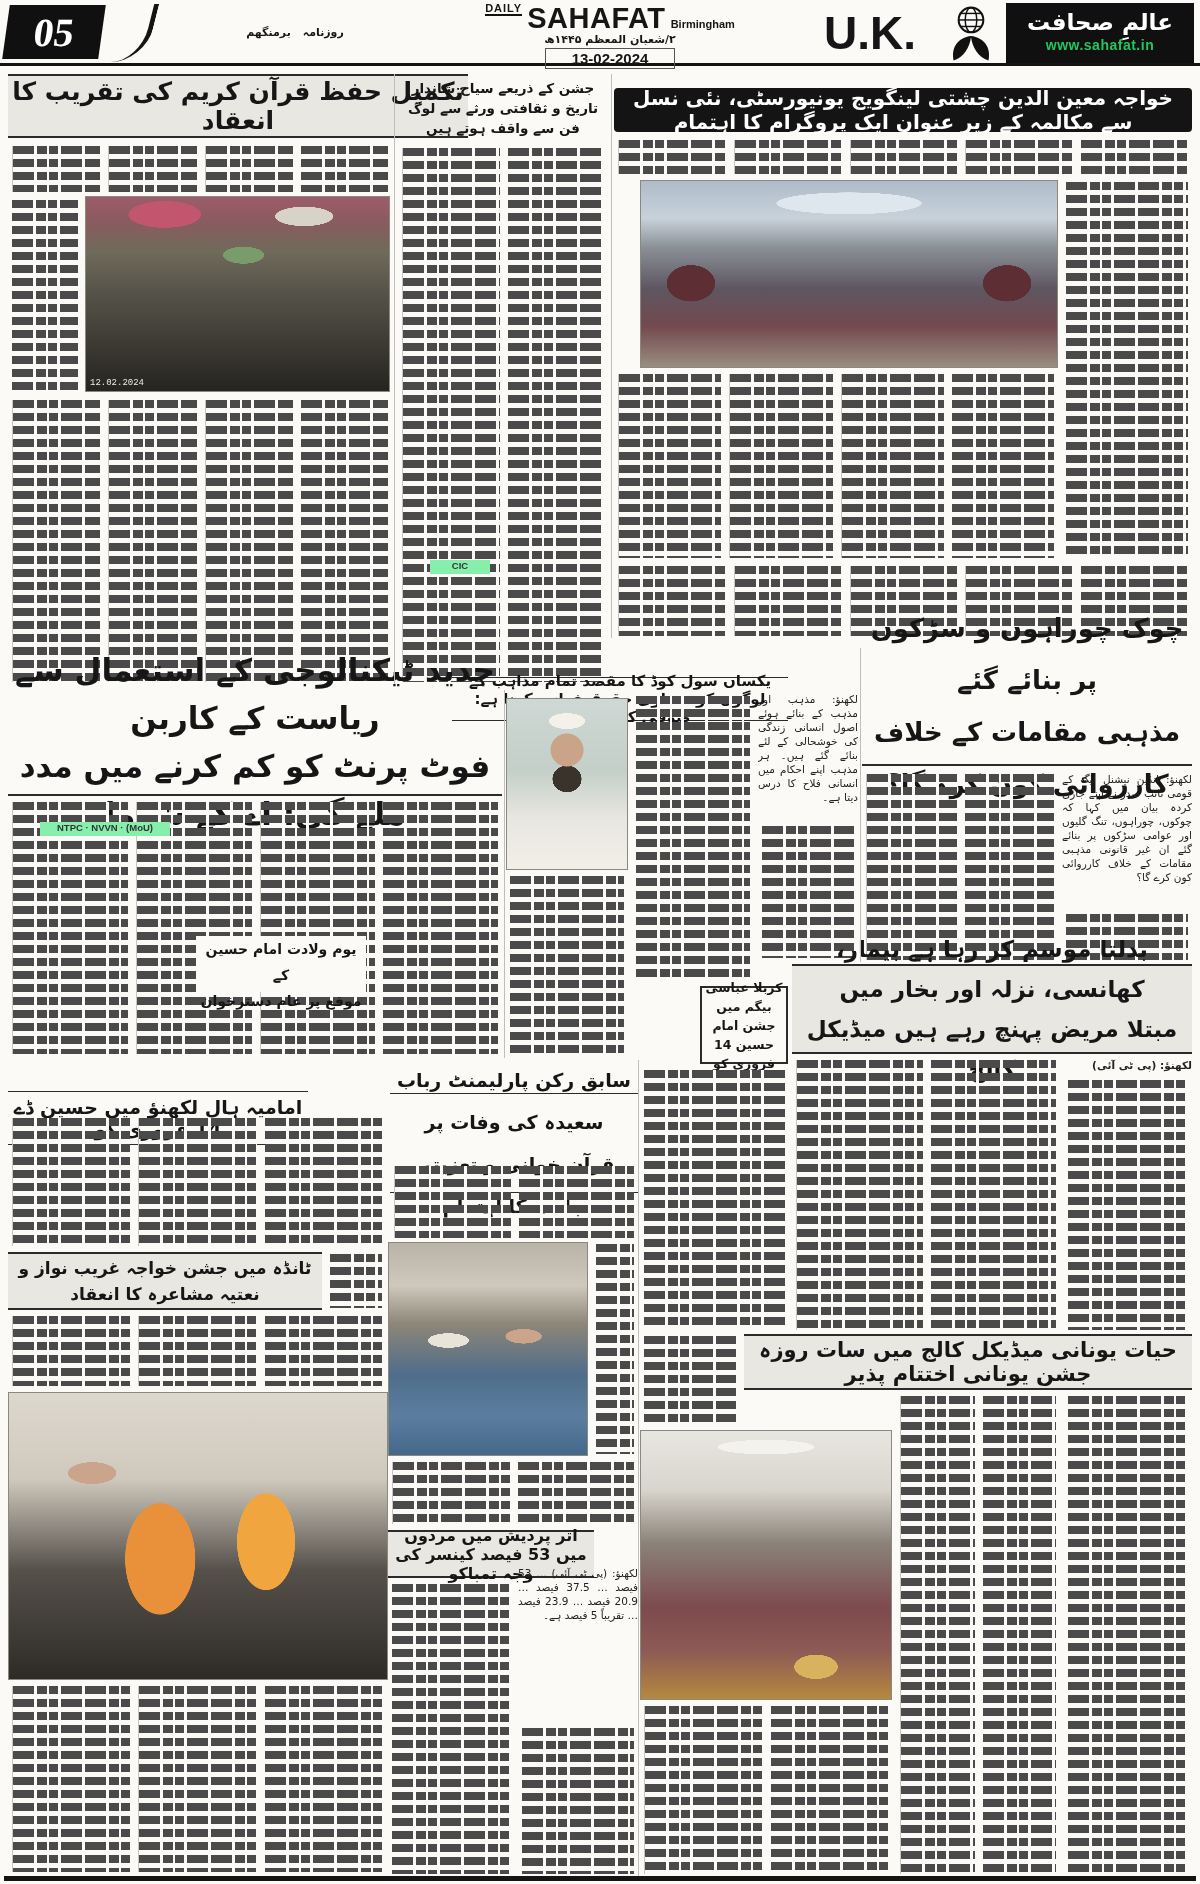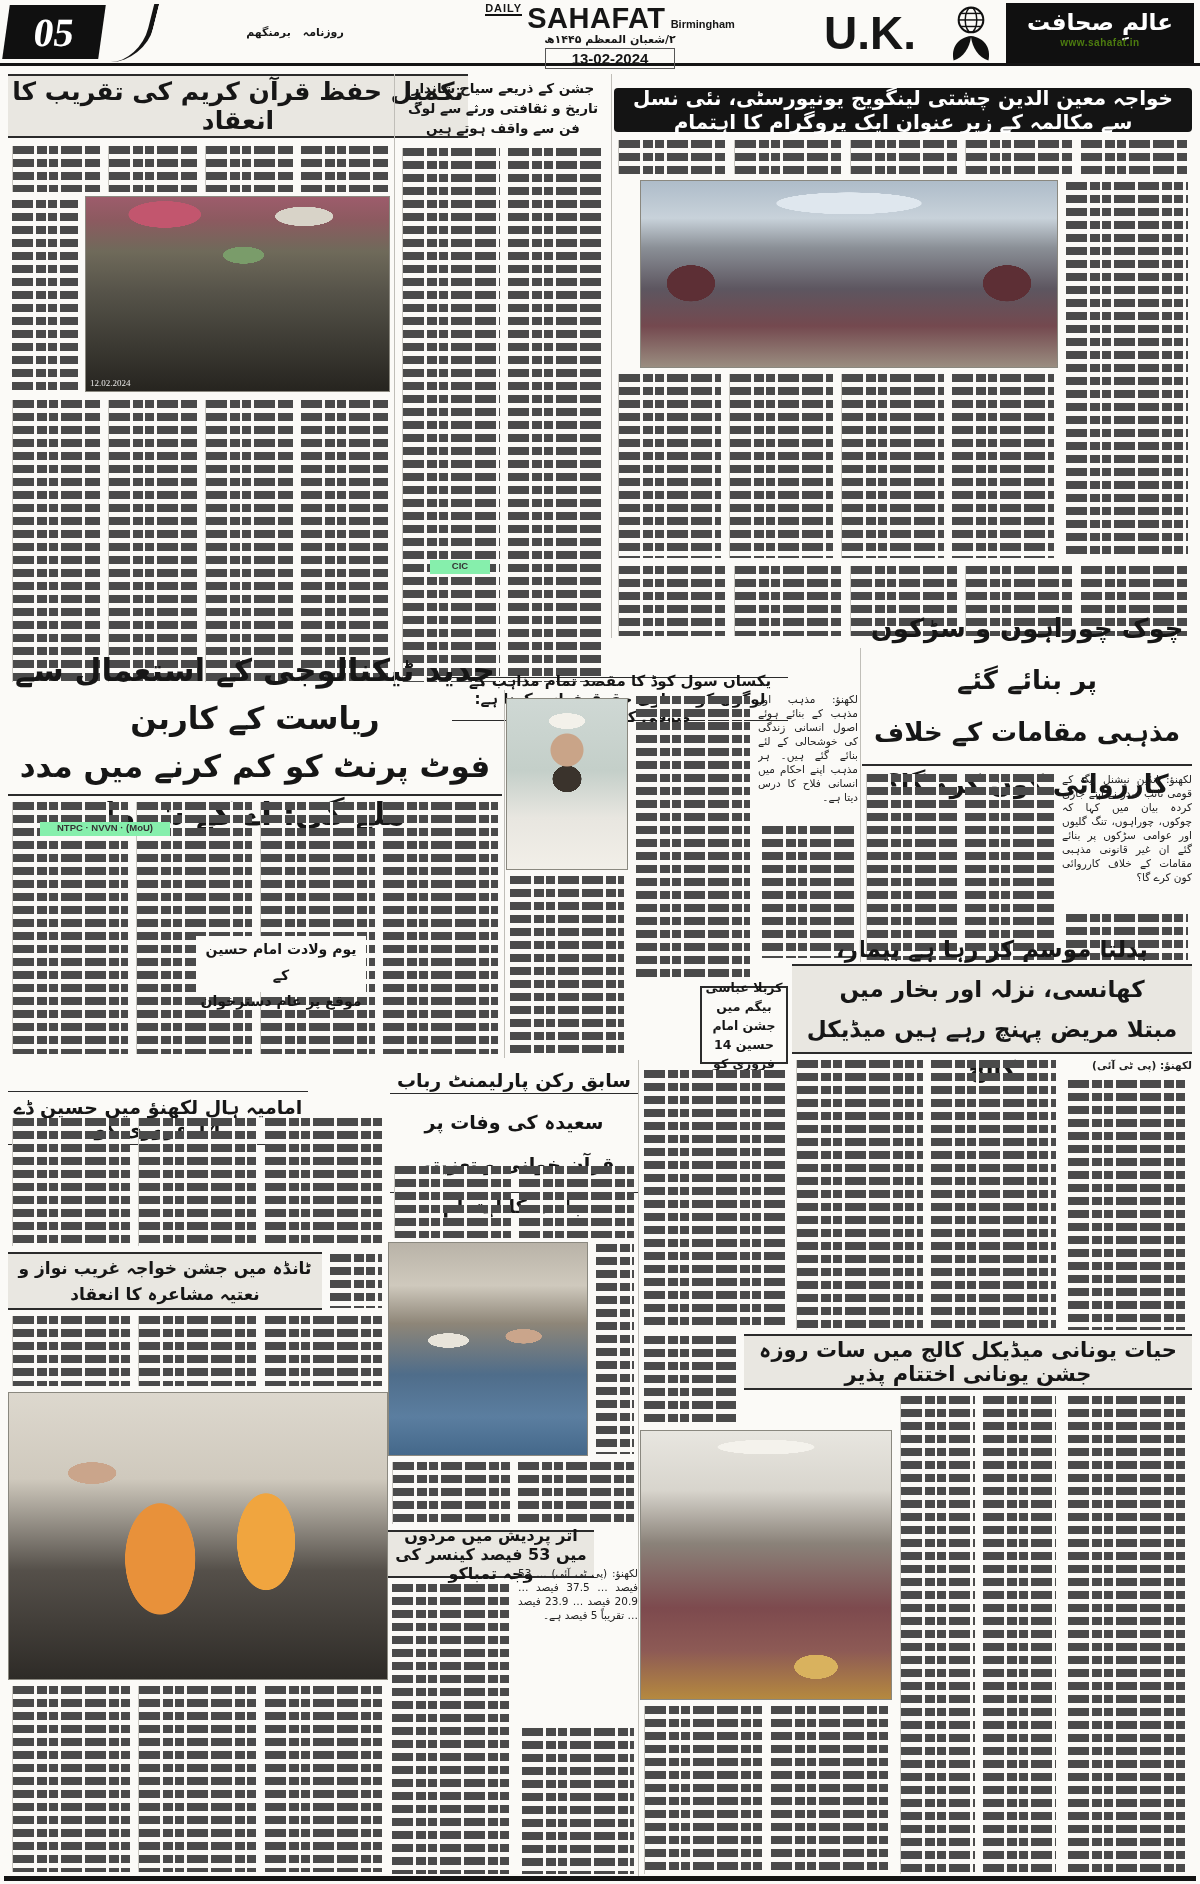--- a/index.html
+++ b/index.html
@@ -22,21 +22,21 @@
   .daily{font-size:11px;font-weight:bold;letter-spacing:1px;border-bottom:2px solid #111;vertical-align:top;}
   .sahafat{font-size:29px;font-weight:bold;letter-spacing:.5px;}
   .bham{font-size:11px;font-weight:bold;}
   .hijri{font-size:11px;font-weight:bold;margin-top:-2px;}
   .datebox{display:inline-block;border:1.5px solid #555;padding:1px 26px;font-size:15px;font-weight:bold;margin-top:2px;font-family:"Liberation Sans",sans-serif;}
   .uk{left:800px;top:4px;width:140px;height:58px;font-size:46px;font-weight:900;font-family:"Liberation Sans",sans-serif;
       display:flex;align-items:center;justify-content:center;}
   .logo{left:938px;top:4px;width:66px;height:58px;}
   .brandbox{left:1006px;top:3px;width:188px;height:60px;background:#101010;color:#fff;text-align:center;padding-top:4px;}
   .brandbox .bu{font-size:23px;font-weight:bold;line-height:30px;color:#fff;}
-  .brandbox .burl{font-size:10px;font-weight:bold;font-family:"Liberation Sans",sans-serif;color:#4d7c0f;letter-spacing:.5px;}
+  .brandbox .burl{font-size:14px;font-weight:bold;font-family:"Liberation Sans",sans-serif;color:#22c55e;letter-spacing:.5px;}
 
   
   .h-gray{background:#e9e7e1;border-top:2px solid #2b2b2b;border-bottom:2px solid #2b2b2b;
           display:flex;flex-direction:column;align-items:center;justify-content:center;text-align:center;font-weight:bold;}
   .h-rule{background:transparent;border-top:1.5px solid #2b2b2b;border-bottom:1.5px solid #2b2b2b;
           display:flex;flex-direction:column;align-items:center;justify-content:center;text-align:center;font-weight:bold;margin-top:33px;}
   .h-plain{display:flex;flex-direction:column;align-items:center;justify-content:center;text-align:center;font-weight:bold;border-bottom:2px solid #2b2b2b;}
   .h-bar{background:#141414;color:#fff;border-radius:4px;display:flex;align-items:center;justify-content:center;text-align:center;font-weight:bold;}
 
   
@@ -75,21 +75,21 @@
       linear-gradient(180deg,#b9b3a8 0%,#cfc9bd 20%,#8e8678 38%,#4f6d8a 62%,#5b7ea0 82%,#44688a 100%);}
   .ph-garland{background:
       radial-gradient(ellipse 58px 92px at 40% 58%, #e8913a 0 60%, transparent 61%),
       radial-gradient(ellipse 48px 80px at 68% 52%, #f0a53f 0 60%, transparent 61%),
       radial-gradient(ellipse 40px 18px at 22% 28%, #caa58b 0 60%, transparent 61%),
       linear-gradient(180deg,#ddd8ce 0%,#cfc9bd 30%,#55504a 62%,#2e2b27 100%);}
   .ph-hall{background:
       radial-gradient(ellipse 80px 12px at 50% 6%, #f4f2ec 0 60%, transparent 61%),
       radial-gradient(ellipse 36px 20px at 70% 88%, #d9b25e 0 60%, transparent 61%),
       linear-gradient(180deg,#e8e6e0 0%,#d8d5cd 22%,#8a8279 42%,#7d4a4e 66%,#8d5a55 82%,#b5893f 100%);}
-  .ph-cap{position:absolute;left:4px;bottom:3px;color:#fff;font-size:9px;font-family:Liberation Serif, serif;opacity:.9;}
+  .ph-cap{position:absolute;left:4px;bottom:3px;color:#fff;font-size:9px;font-family:Liberation Mono, monospace;opacity:.9;}
 
   .vrule{background:#c0beb8;width:1px;}
   .botrule{border-top:1px solid #141414;border-bottom:4px solid #141414;height:3px;}
 </style>
 </head>
 <body>
 
 <div id="page">
 
   <div id="hdr" class="abs">

